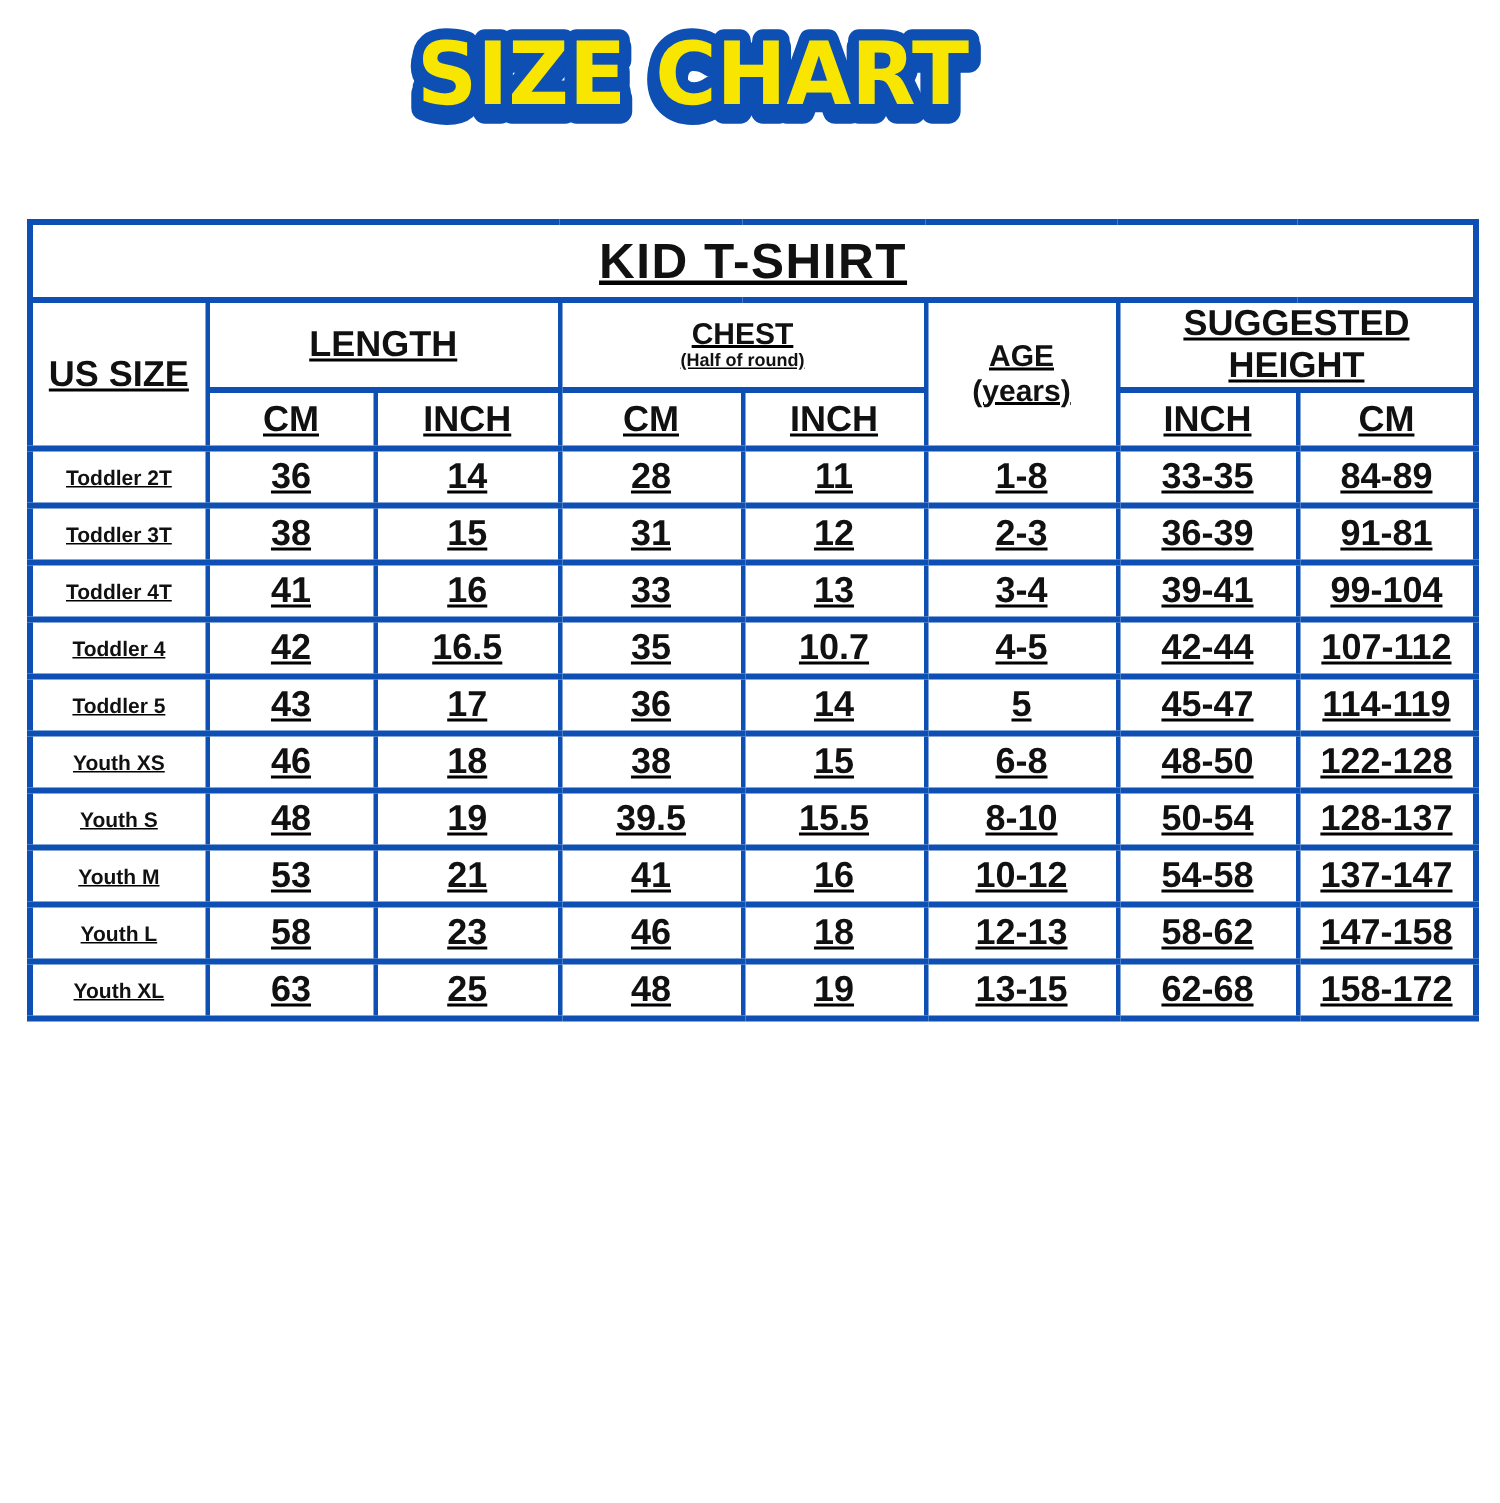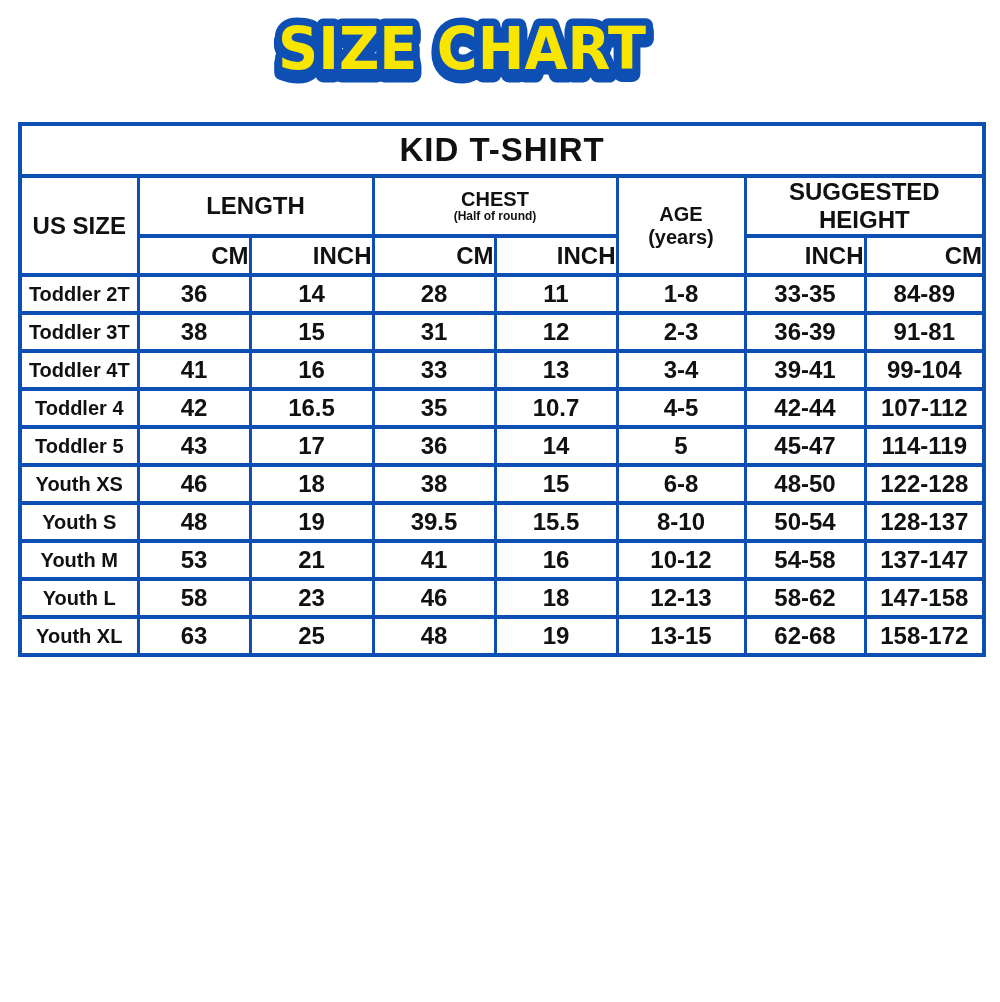--- a/index.html
+++ b/index.html
@@ -13,24 +13,25 @@
     background:#ffffff;
     font-family:"Liberation Sans", sans-serif;
     position:relative;
     overflow:hidden;
   }
   .title-wrap{
     position:absolute;top:8px;left:0;width:924px;
     text-align:center;
   }
   table.size-chart{
-    position:absolute;left:18px;top:122px;
+    position:absolute;left:18px;top:146px;
     width:964px;
     border-collapse:collapse;
     table-layout:fixed;
+    text-decoration:underline;
   }
   table.size-chart th,
   table.size-chart td{
     border:3px solid var(--blue);
     border-top-width:4px;
     border-bottom-width:4px;
     padding:0;
     text-align:center;
     vertical-align:middle;
     color:var(--ink);
@@ -40,31 +41,31 @@
   table.size-chart{border:4px solid var(--blue);}
   th.banner{
     background:var(--blue);
     color:var(--yellow);
     height:48px;
     font-size:33px;
     font-weight:bold;
     letter-spacing:1px;
   }
   tr.hdr-a th{height:38px;font-size:24px;font-weight:bold;}
-  tr.hdr-b th{height:35px;font-size:24px;font-weight:bold;text-align:right;}
+  tr.hdr-b th{height:35px;font-size:24px;font-weight:bold;}
   th .main-line{display:block;font-size:20px;font-weight:bold;line-height:1.05;}
   th .sub-line{display:block;font-size:12px;font-weight:bold;line-height:1.05;}
   th .age-line{display:block;font-size:20px;font-weight:bold;line-height:1.15;}
   th.suggested{font-size:22px;}
   tbody td{
     height:34px;
     font-size:24px;
     font-weight:bold;
   }
-  tbody td.size-name{font-size:20px;}
+  tbody td.size-name{font-size:14px;}
 </style>
 </head>
 <body>
 
 <div class="title-wrap">
   <svg width="720" height="92" viewBox="0 0 720 92" aria-hidden="true">
     <g font-family="'DejaVu Sans', sans-serif" font-weight="bold" font-size="58" text-anchor="middle">
       <text x="360" y="66" stroke="#0d4fb2" stroke-width="17" stroke-linejoin="round" fill="#0d4fb2" textLength="368" lengthAdjust="spacingAndGlyphs">SIZE CHART</text>
       <text x="360" y="61" stroke="#0d4fb2" stroke-width="15" stroke-linejoin="round" paint-order="stroke" fill="#f8e600" textLength="368" lengthAdjust="spacingAndGlyphs">SIZE CHART</text>
     </g>

